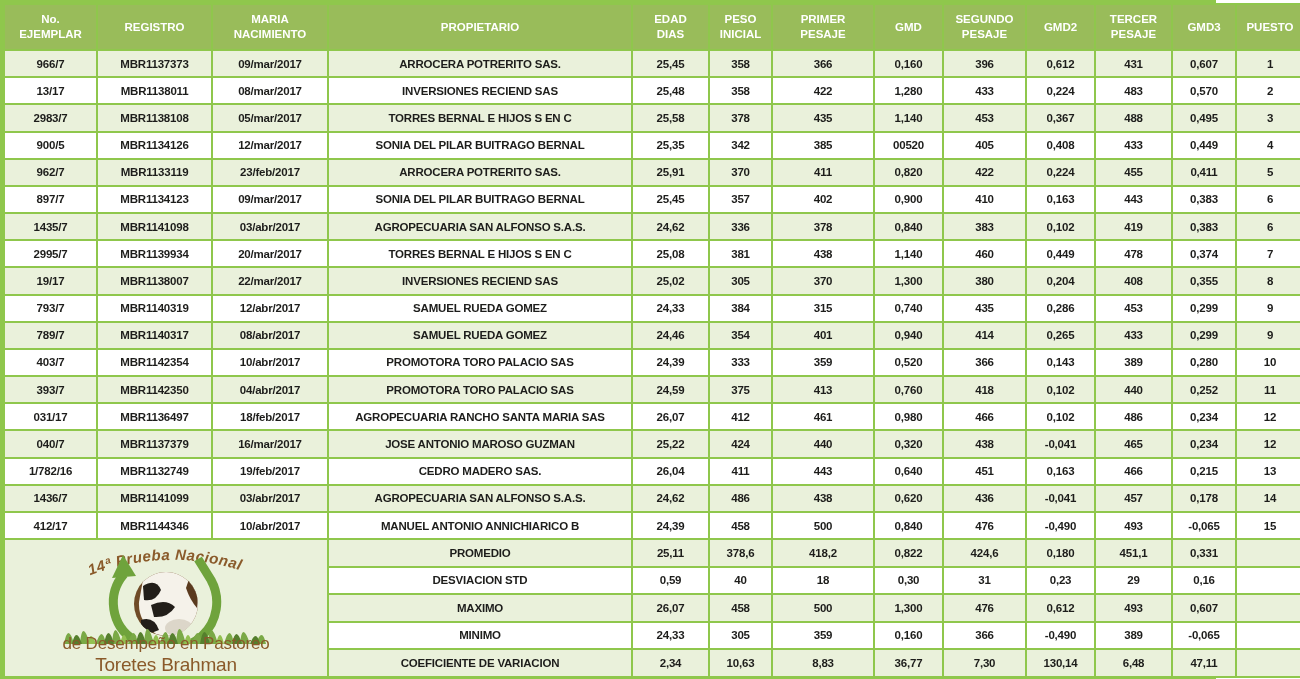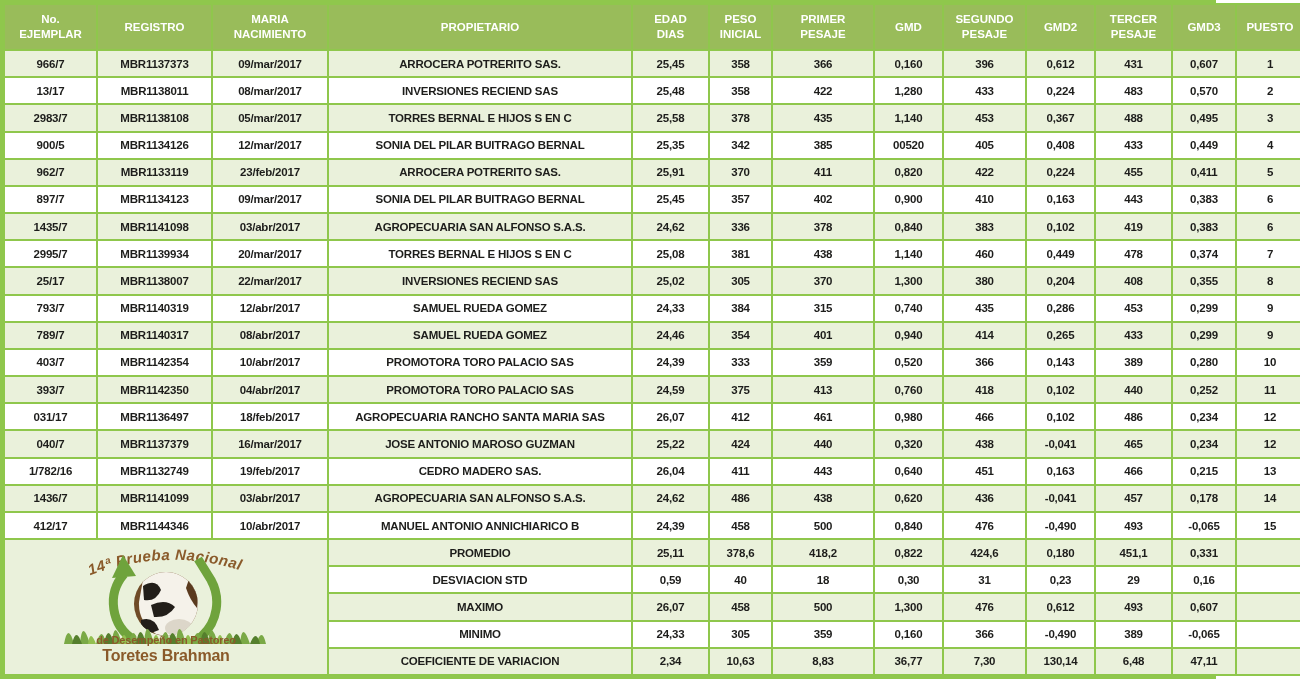--- a/index.html
+++ b/index.html
@@ -53,26 +53,26 @@
   }
   tr.alt td{background:var(--row-alt);}
   tr.white td{background:#ffffff;}
   td.logo-cell{background:var(--row-alt);padding:0;}
   .logo-wrap{
     display:flex;flex-direction:column;align-items:center;justify-content:flex-start;
     width:100%;height:100%;padding-top:2px;
   }
   .logo-sub1{
     color:var(--logo-brown);
-    font-size:11px;font-weight:bold;
+    font-size:17px;font-weight:normal;
     margin-top:-10px;line-height:1.15;
   }
   .logo-sub2{
     color:var(--logo-brown);
-    font-size:16px;font-weight:bold;
+    font-size:19px;font-weight:normal;
     line-height:1.15;
   }
 </style>
 </head>
 <body>
 
 <div class="screen">
   <table>
     <colgroup>
       <col style="width:93px">
@@ -254,21 +254,21 @@
           <td>381</td>
           <td>438</td>
           <td>1,140</td>
           <td>460</td>
           <td>0,449</td>
           <td>478</td>
           <td>0,374</td>
           <td>7</td>
         </tr>
         <tr class="alt">
-          <td>25/17</td>
+          <td>19/17</td>
           <td>MBR1138007</td>
           <td>22/mar/2017</td>
           <td>INVERSIONES RECIEND SAS</td>
           <td>25,02</td>
           <td>305</td>
           <td>370</td>
           <td>1,300</td>
           <td>380</td>
           <td>0,204</td>
           <td>408</td>

